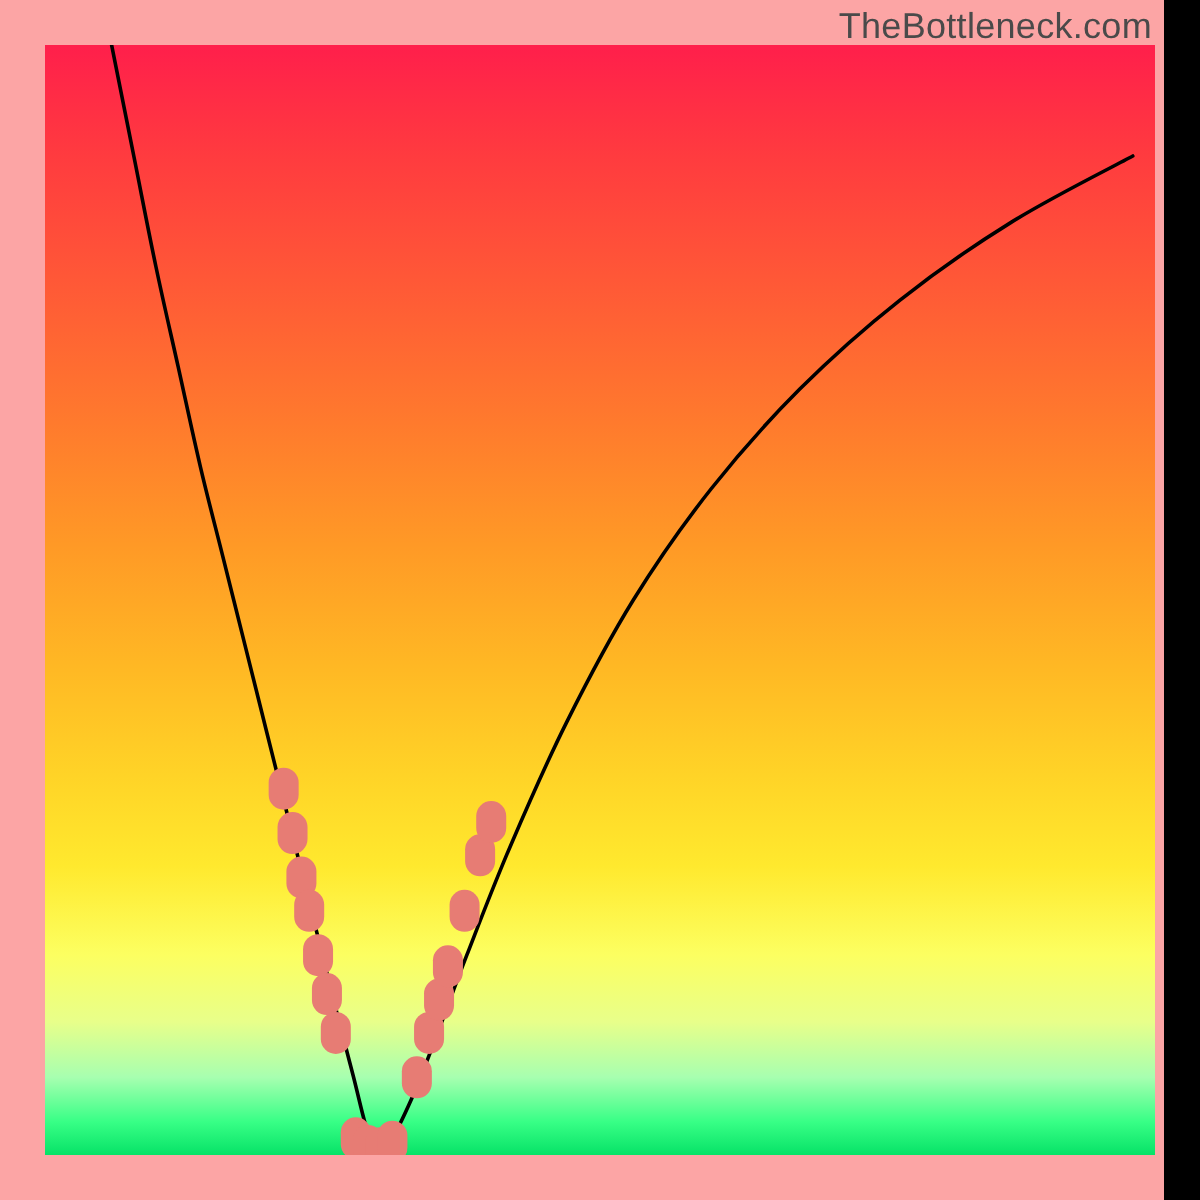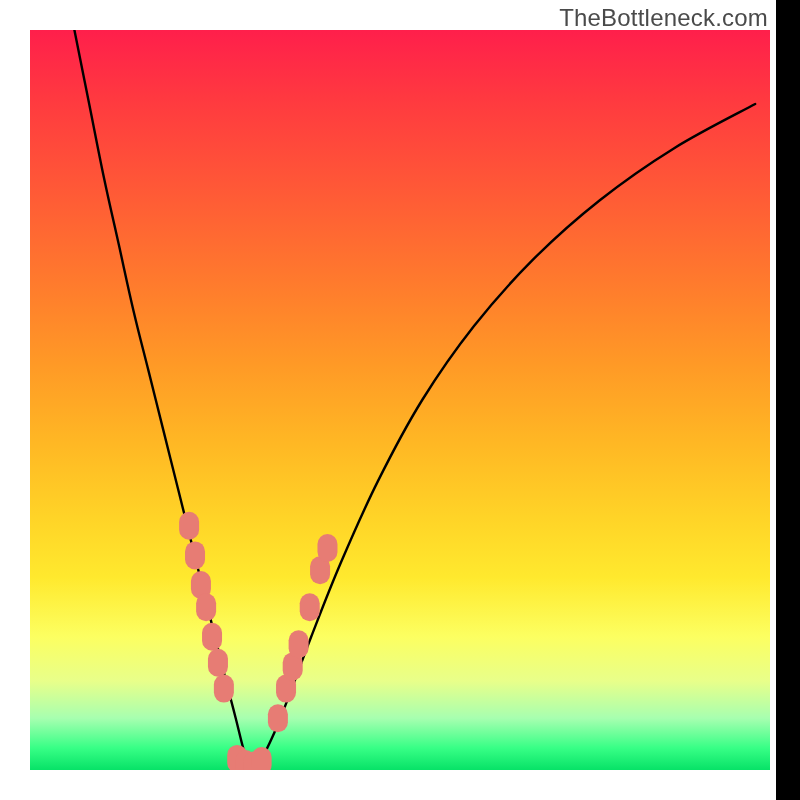--- a/index.html
+++ b/index.html
@@ -8,21 +8,21 @@
     width: 800px;
     height: 800px;
     overflow: hidden;
     background: #000;
     font-family: Arial, Helvetica, sans-serif;
   }
   .frame {
     position: relative;
     width: 776px;
     height: 800px;
-    background: #ffffff;
+    background: #fca5a5;
   }
   .plot-area {
     position: absolute;
     left: 30px;
     top: 30px;
     width: 740px;
     height: 740px;
     background: linear-gradient(
       to bottom,
       #ff1f4b 0%,

